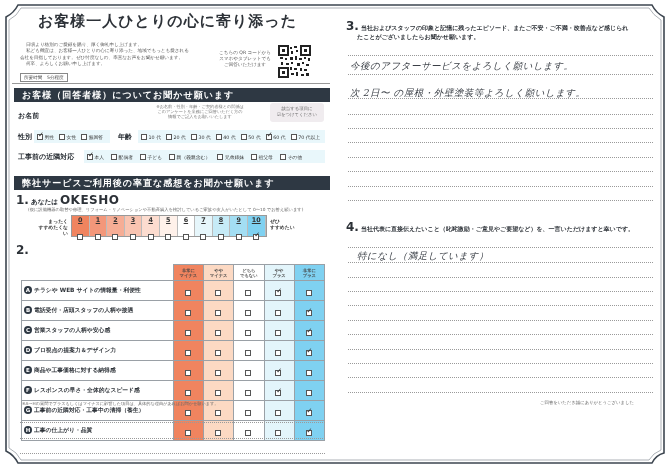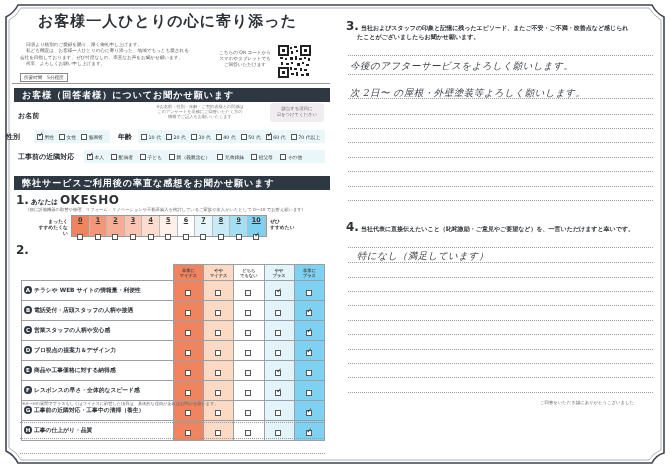--- a/index.html
+++ b/index.html
@@ -139,21 +139,21 @@
 <div class="abs note-small" style="left:150px; top:104px; width:100px">
   <div>※お名前・性別・年齢・ご契約者様との関係は</div>
   <div>このアンケートを業務にご回答いただく方の</div>
   <div>情報でご記入をお願いいたします</div>
 </div>
 <div class="abs circle-note">
   <div>該当する項目に</div>
   <div>☑をつけてください</div>
 </div>
 
-<div class="abs row-label" style="left:6px; top:132px">性別</div>
+<div class="abs row-label" style="left:18px; top:132px">性別</div>
 <div class="abs opt-strip" style="left:34px; top:130px; width:76px">
   <label class="opt">
       <span class="cb on"></span>
       <span>男性</span>
     </label>
   <label class="opt">
       <span class="cb"></span>
       <span>女性</span>
     </label>
   <label class="opt">

